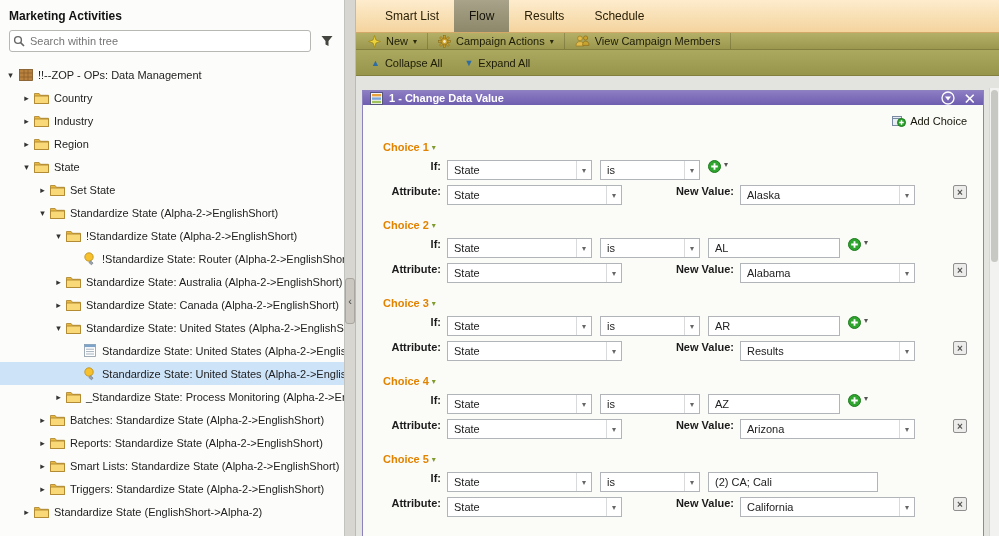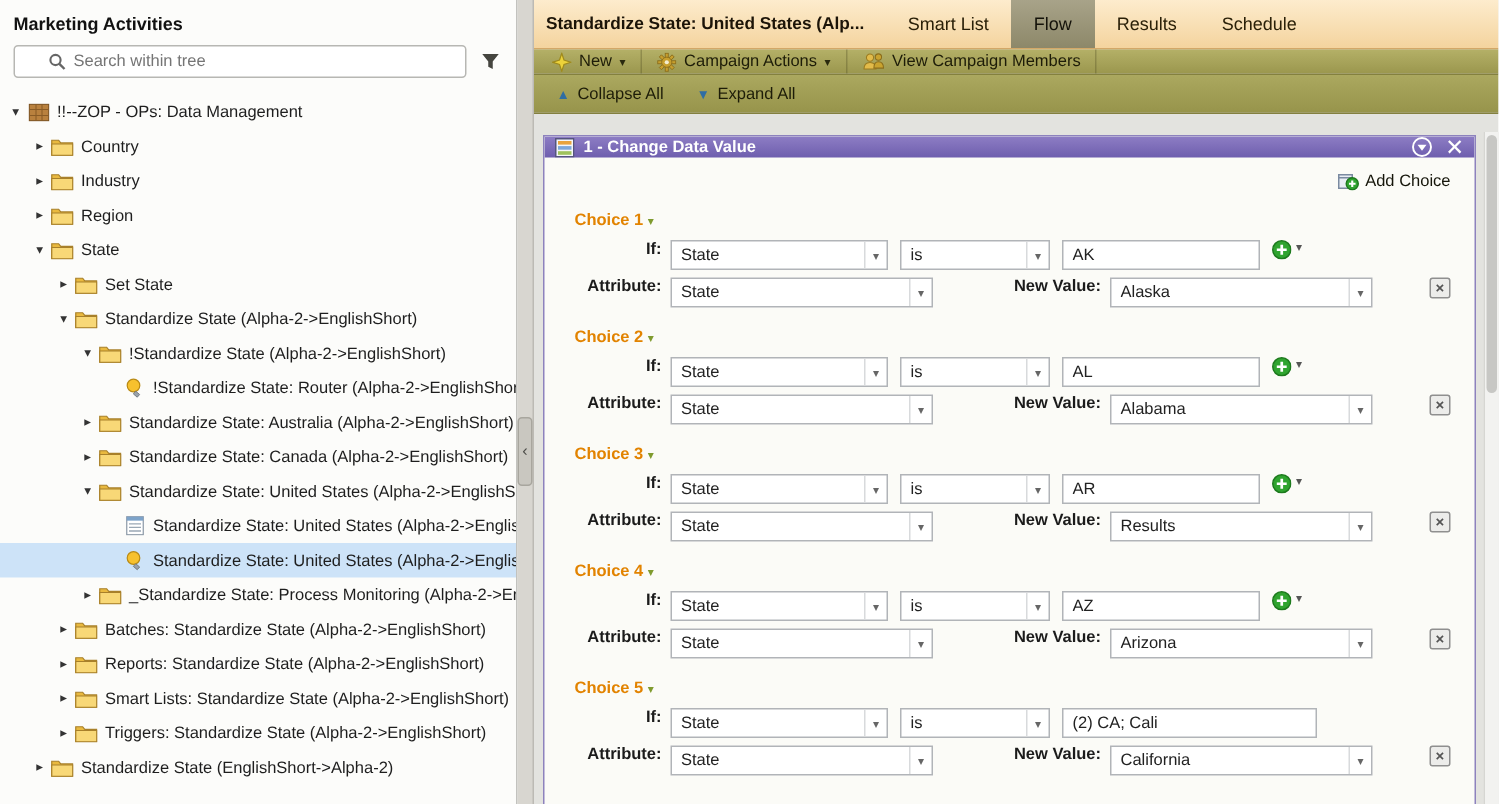--- a/index.html
+++ b/index.html
@@ -4,21 +4,21 @@
 <style>
   *{box-sizing:border-box;margin:0;padding:0}
   html,body{width:999px;height:536px;overflow:hidden}
   body{position:relative;font-family:"Liberation Sans","DejaVu Sans",sans-serif;font-size:11px;color:#222;background:#fff}
   svg{display:block}
 
   
   .sidebar{position:absolute;left:0;top:0;width:345px;height:536px;background:#fcfcfa;border-right:1px solid #c2c2be;overflow:hidden}
   .sb-title{font-size:12px;font-weight:bold;color:#121212;padding:9px 8px 7px 9px}
   .search-row{display:flex;align-items:center;padding:0 9px;gap:7px}
-  .search-box{flex:1;display:flex;align-items:center;height:22px;background:#fff;border:1px solid #b7b7b3;border-radius:3px;padding:0 22px;gap:5px}
+  .search-box{flex:1;display:flex;align-items:center;height:22px;background:#fff;border:1px solid #b7b7b3;border-radius:3px;padding:0 3px;gap:5px}
   .search-box input{border:none;outline:none;flex:1;font:inherit;font-size:11px;color:#555;background:transparent}
   .filter-btn{width:17px;height:17px;display:flex;align-items:center;justify-content:center;cursor:pointer}
   .tree{margin-top:11px}
   .tree-row{display:flex;align-items:center;height:23px;white-space:nowrap;cursor:pointer}
   .tree-row.selected{background:#cde3f8}
   .tw{width:13px;flex:0 0 13px;text-align:center;font-size:9px;color:#333}
   .ticon{width:17px;flex:0 0 17px;display:flex;align-items:center;justify-content:center}
   .tlabel{margin-left:4px;color:#1e1e1e}
 
   
@@ -296,21 +296,20 @@
 
 <div class="split">
   <div class="split-handle">
     <span>‹</span>
   </div>
 </div>
 
 <div class="main">
 
   <div class="tabbar">
-    <div class="main-title">Standardize State: United States (Alp...</div>
     <div class="tabs">
       <div class="tab">Smart List</div>
       <div class="tab active">Flow</div>
       <div class="tab">Results</div>
       <div class="tab">Schedule</div>
     </div>
   </div>
 
   <div class="toolbar">
     <div class="tbtn">
@@ -409,23 +408,20 @@
               <div class="crow">
                 <span class="lbl">If:</span>
                 <div class="box w145">
                   <span class="bt">State</span>
                   <span class="dd">▾</span>
                 </div>
                 <div class="box w100">
                   <span class="bt">is</span>
                   <span class="dd">▾</span>
                 </div>
-                <div class="box wval">
-                  <span class="bt">AK</span>
-                </div>
                 <span class="plus">
                   <svg width="13" height="13" viewBox="0 0 13 13">
                     <circle cx="6.5" cy="6.5" r="6" fill="#2fa42f" stroke="#1d7a1d"></circle>
                     <path d="M6.5 3.2v6.6M3.2 6.5h6.6" stroke="#fff" stroke-width="1.8"></path>
                   </svg>
                 </span>
                 <span class="plusdd">▾</span>
               </div>
               <div class="crow">
                 <span class="lbl">Attribute:</span>

